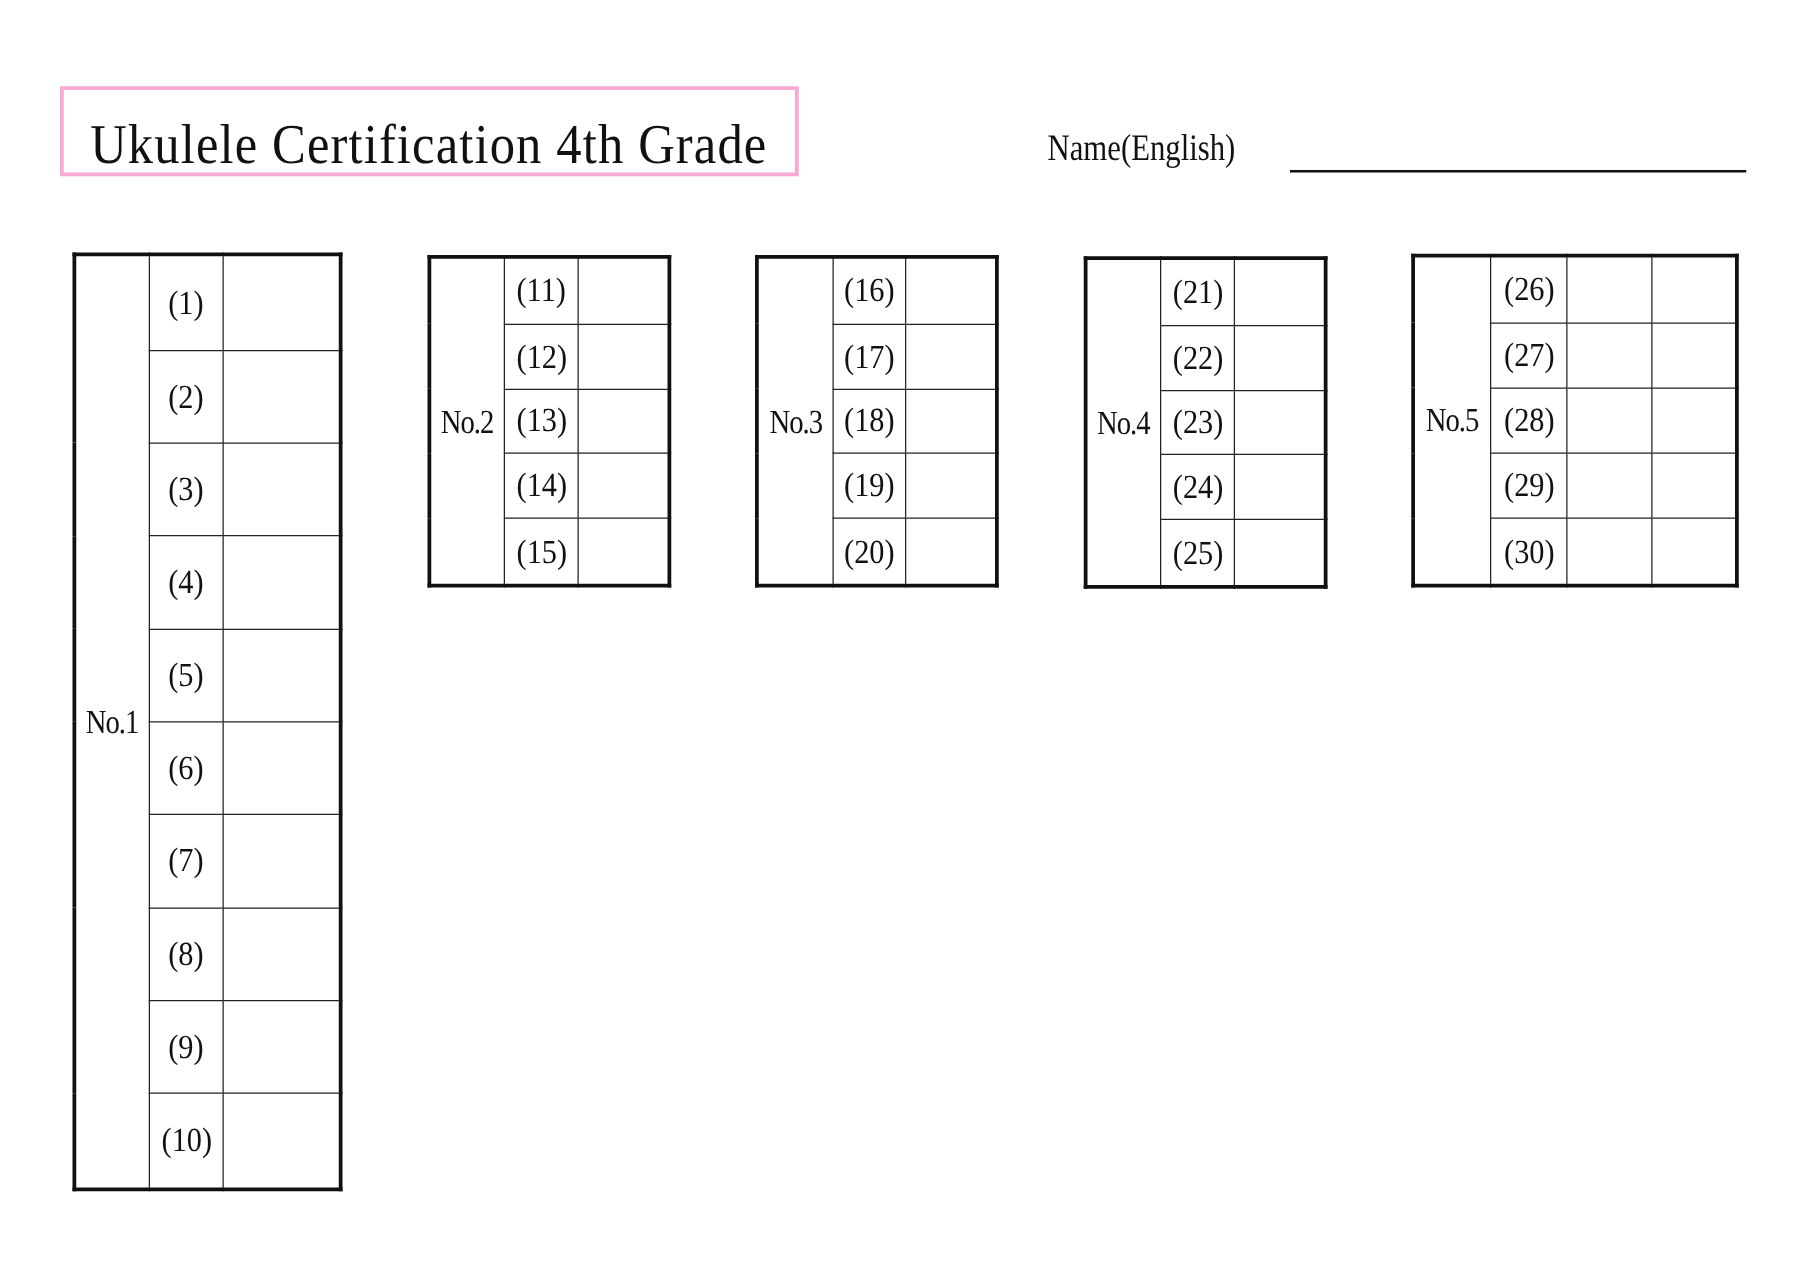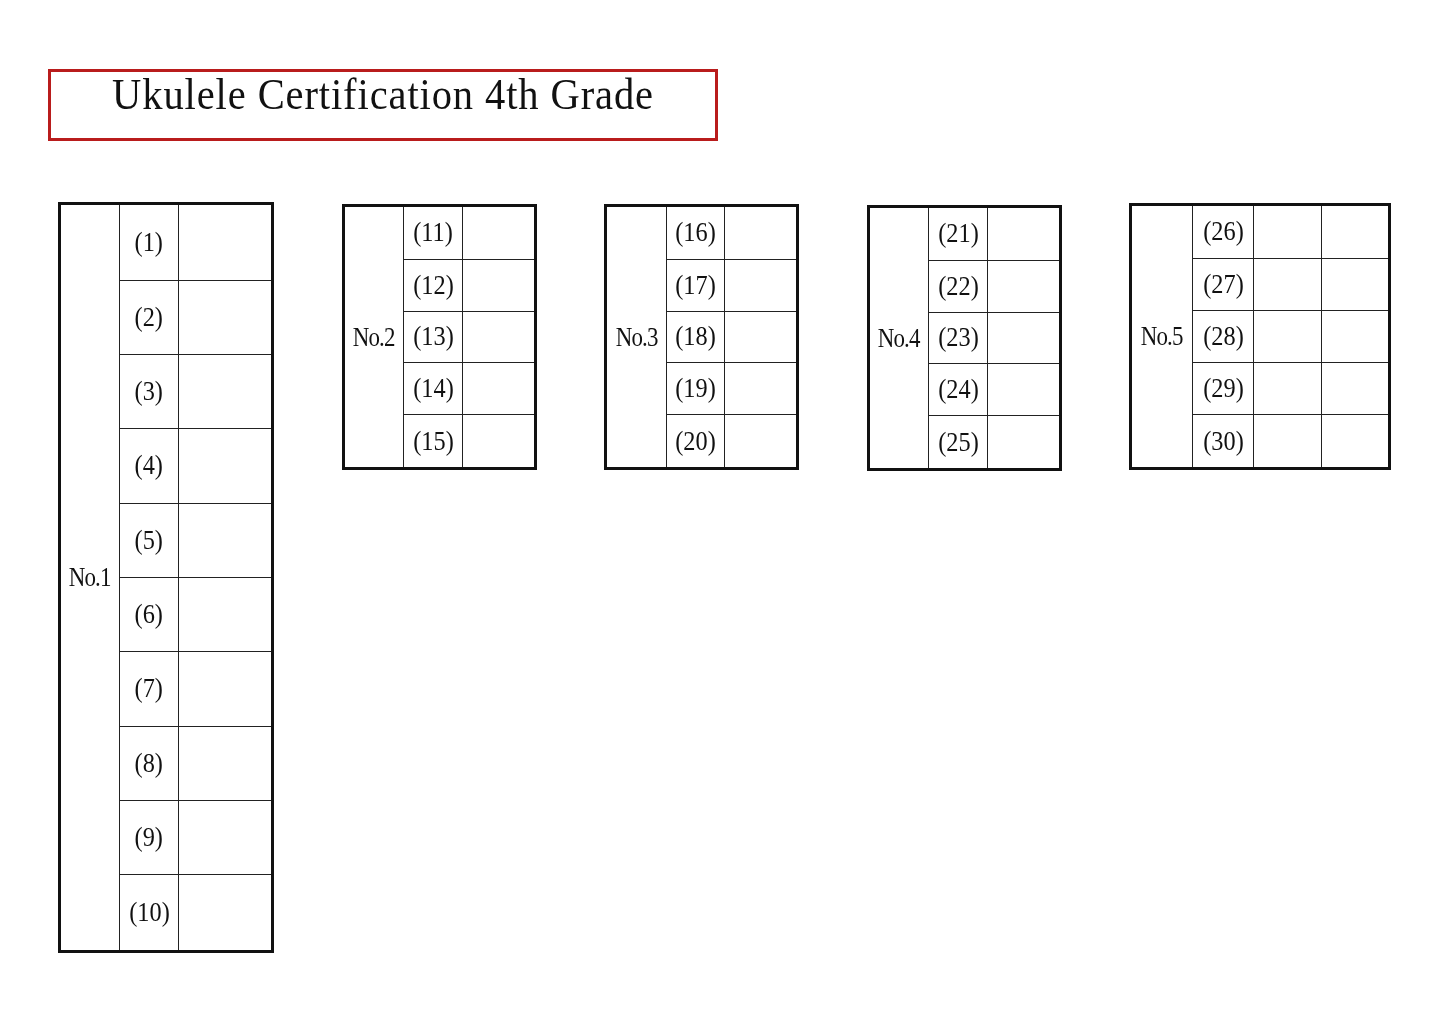--- a/index.html
+++ b/index.html
@@ -8,23 +8,23 @@
       background: #ffffff;
       overflow: hidden;
       font-family: "DejaVu Serif", "Liberation Serif", serif;
       color: #111111;
     }
     .page { position: relative; width: 1445px; height: 1022px; }
 
     .title-box {
       position: absolute;
       left: 48px; top: 69px;
-      width: 670px; height: 72px;
-      border: 3px solid #b91c1c;
-      display: flex; align-items: flex-start; justify-content: center;
+      width: 591px; height: 72px;
+      border: 3px solid #f9a8d4;
+      display: flex; align-items: flex-end; justify-content: center;
     }
     .title-text {
       font-family: "Liberation Serif", "DejaVu Serif", serif;
       font-size: 45px;
       letter-spacing: 1px;
       transform: scaleX(0.9);
       white-space: nowrap;
       line-height: 1;
     }
 
@@ -80,20 +80,24 @@
   </style>
 </head>
 <body>
 
 <div class="page">
 
   <div class="title-box">
     <span class="title-text">Ukulele Certification 4th Grade</span>
   </div>
 
+  <div class="name-area">
+    <span class="name-label">Name(English)</span>
+    <div class="name-line"></div>
+  </div>
 
   <table class="grid" style="left:58px; top:202px; width:213px; height:751px;">
     <colgroup>
         <col style="width:60px">
         <col style="width:59px">
         <col style="width:94px">
       </colgroup>
     <tbody>
       <tr>
         <td rowspan="10"><span class="sec-label">No.1</span></td>

